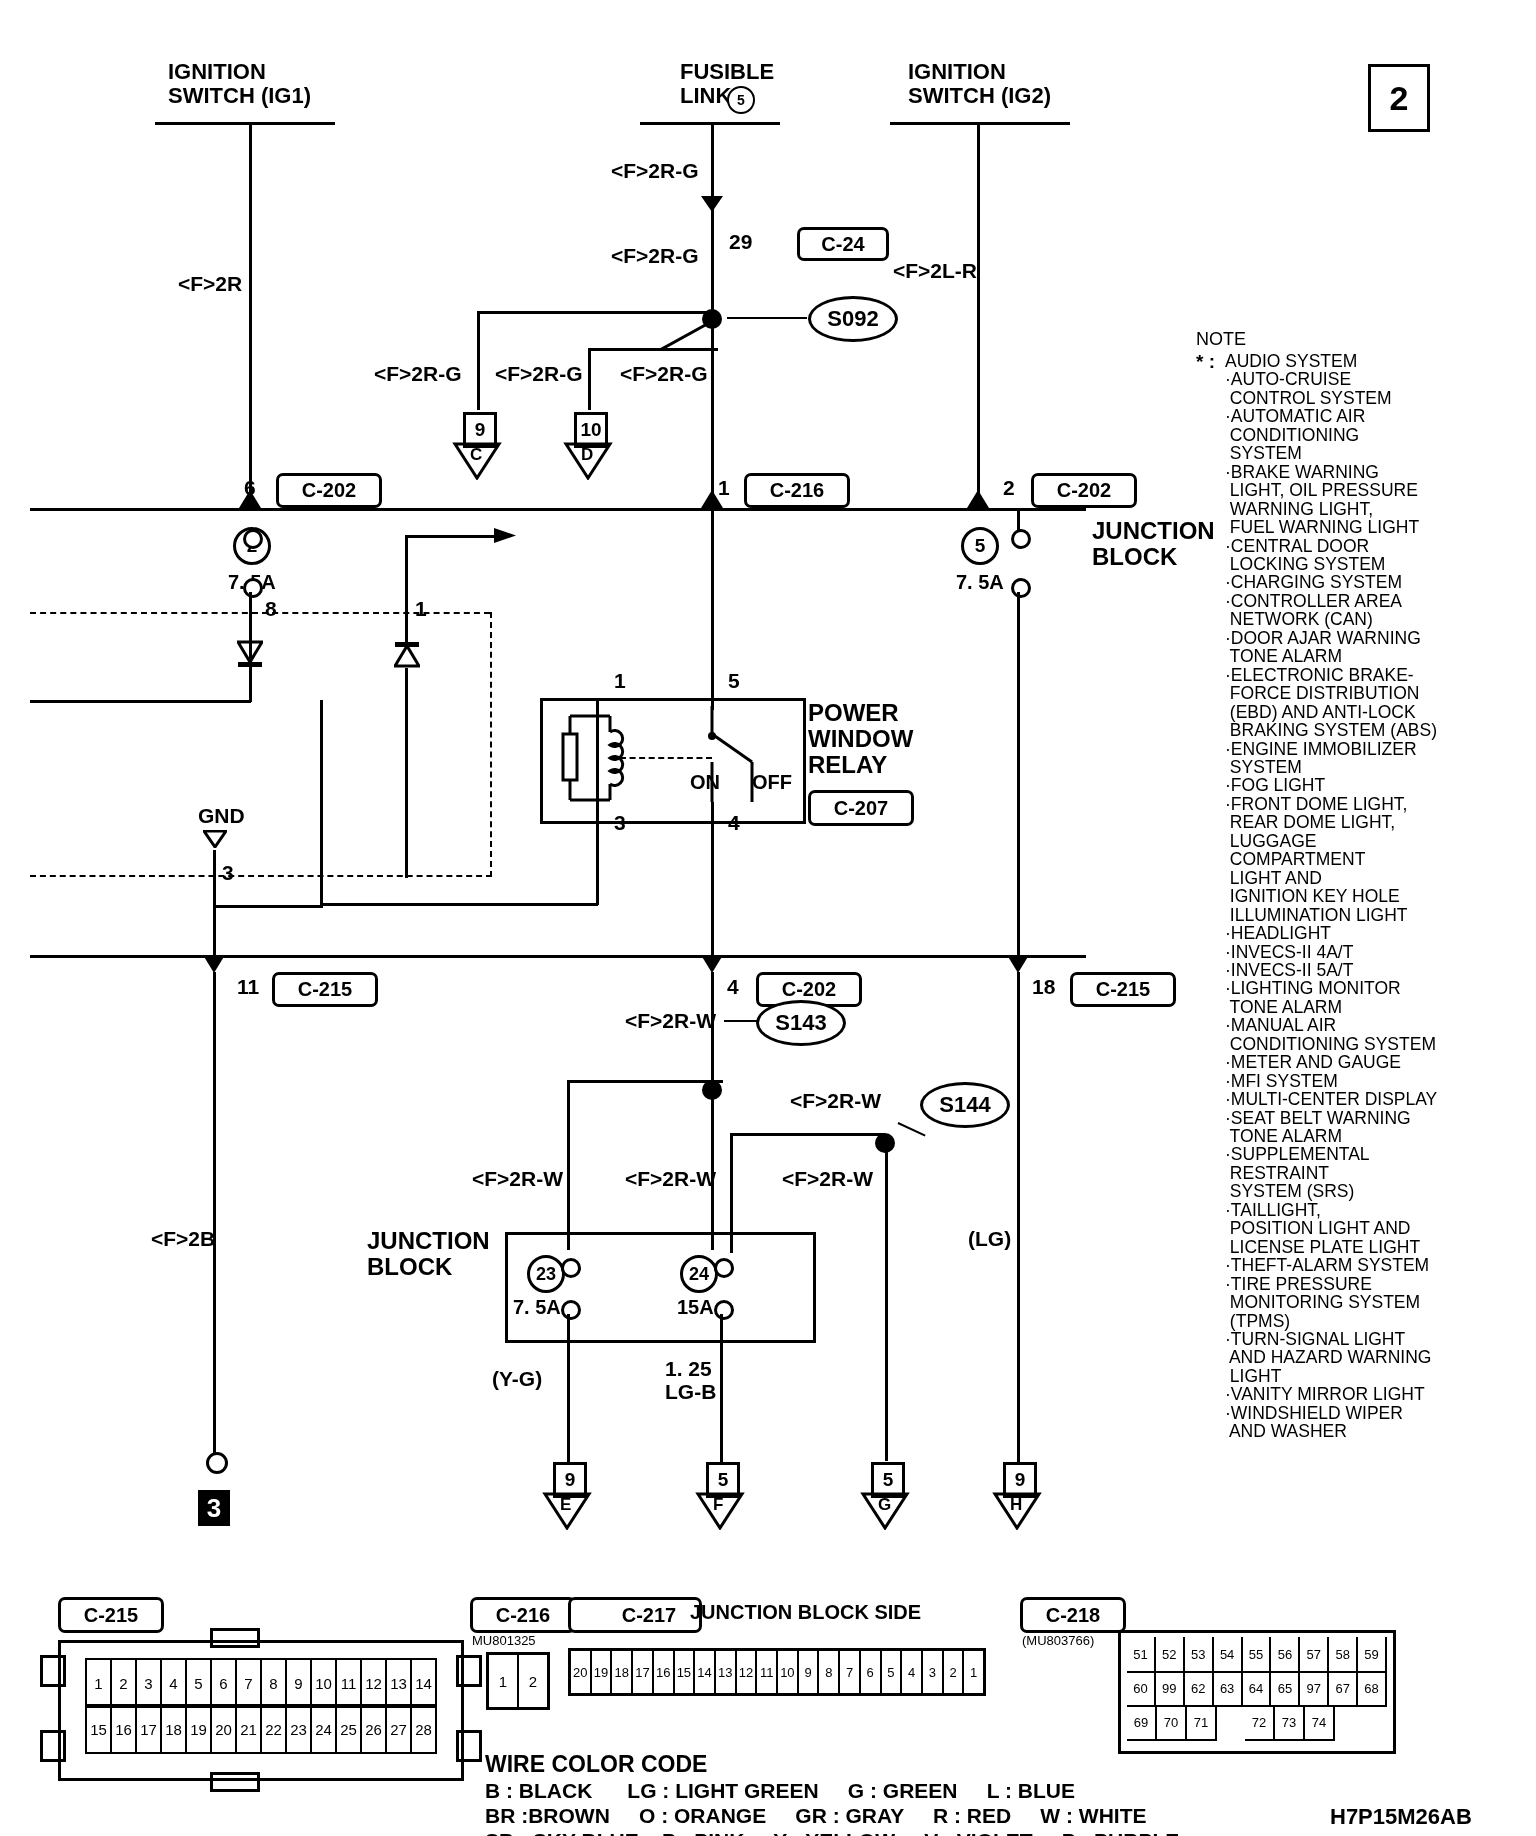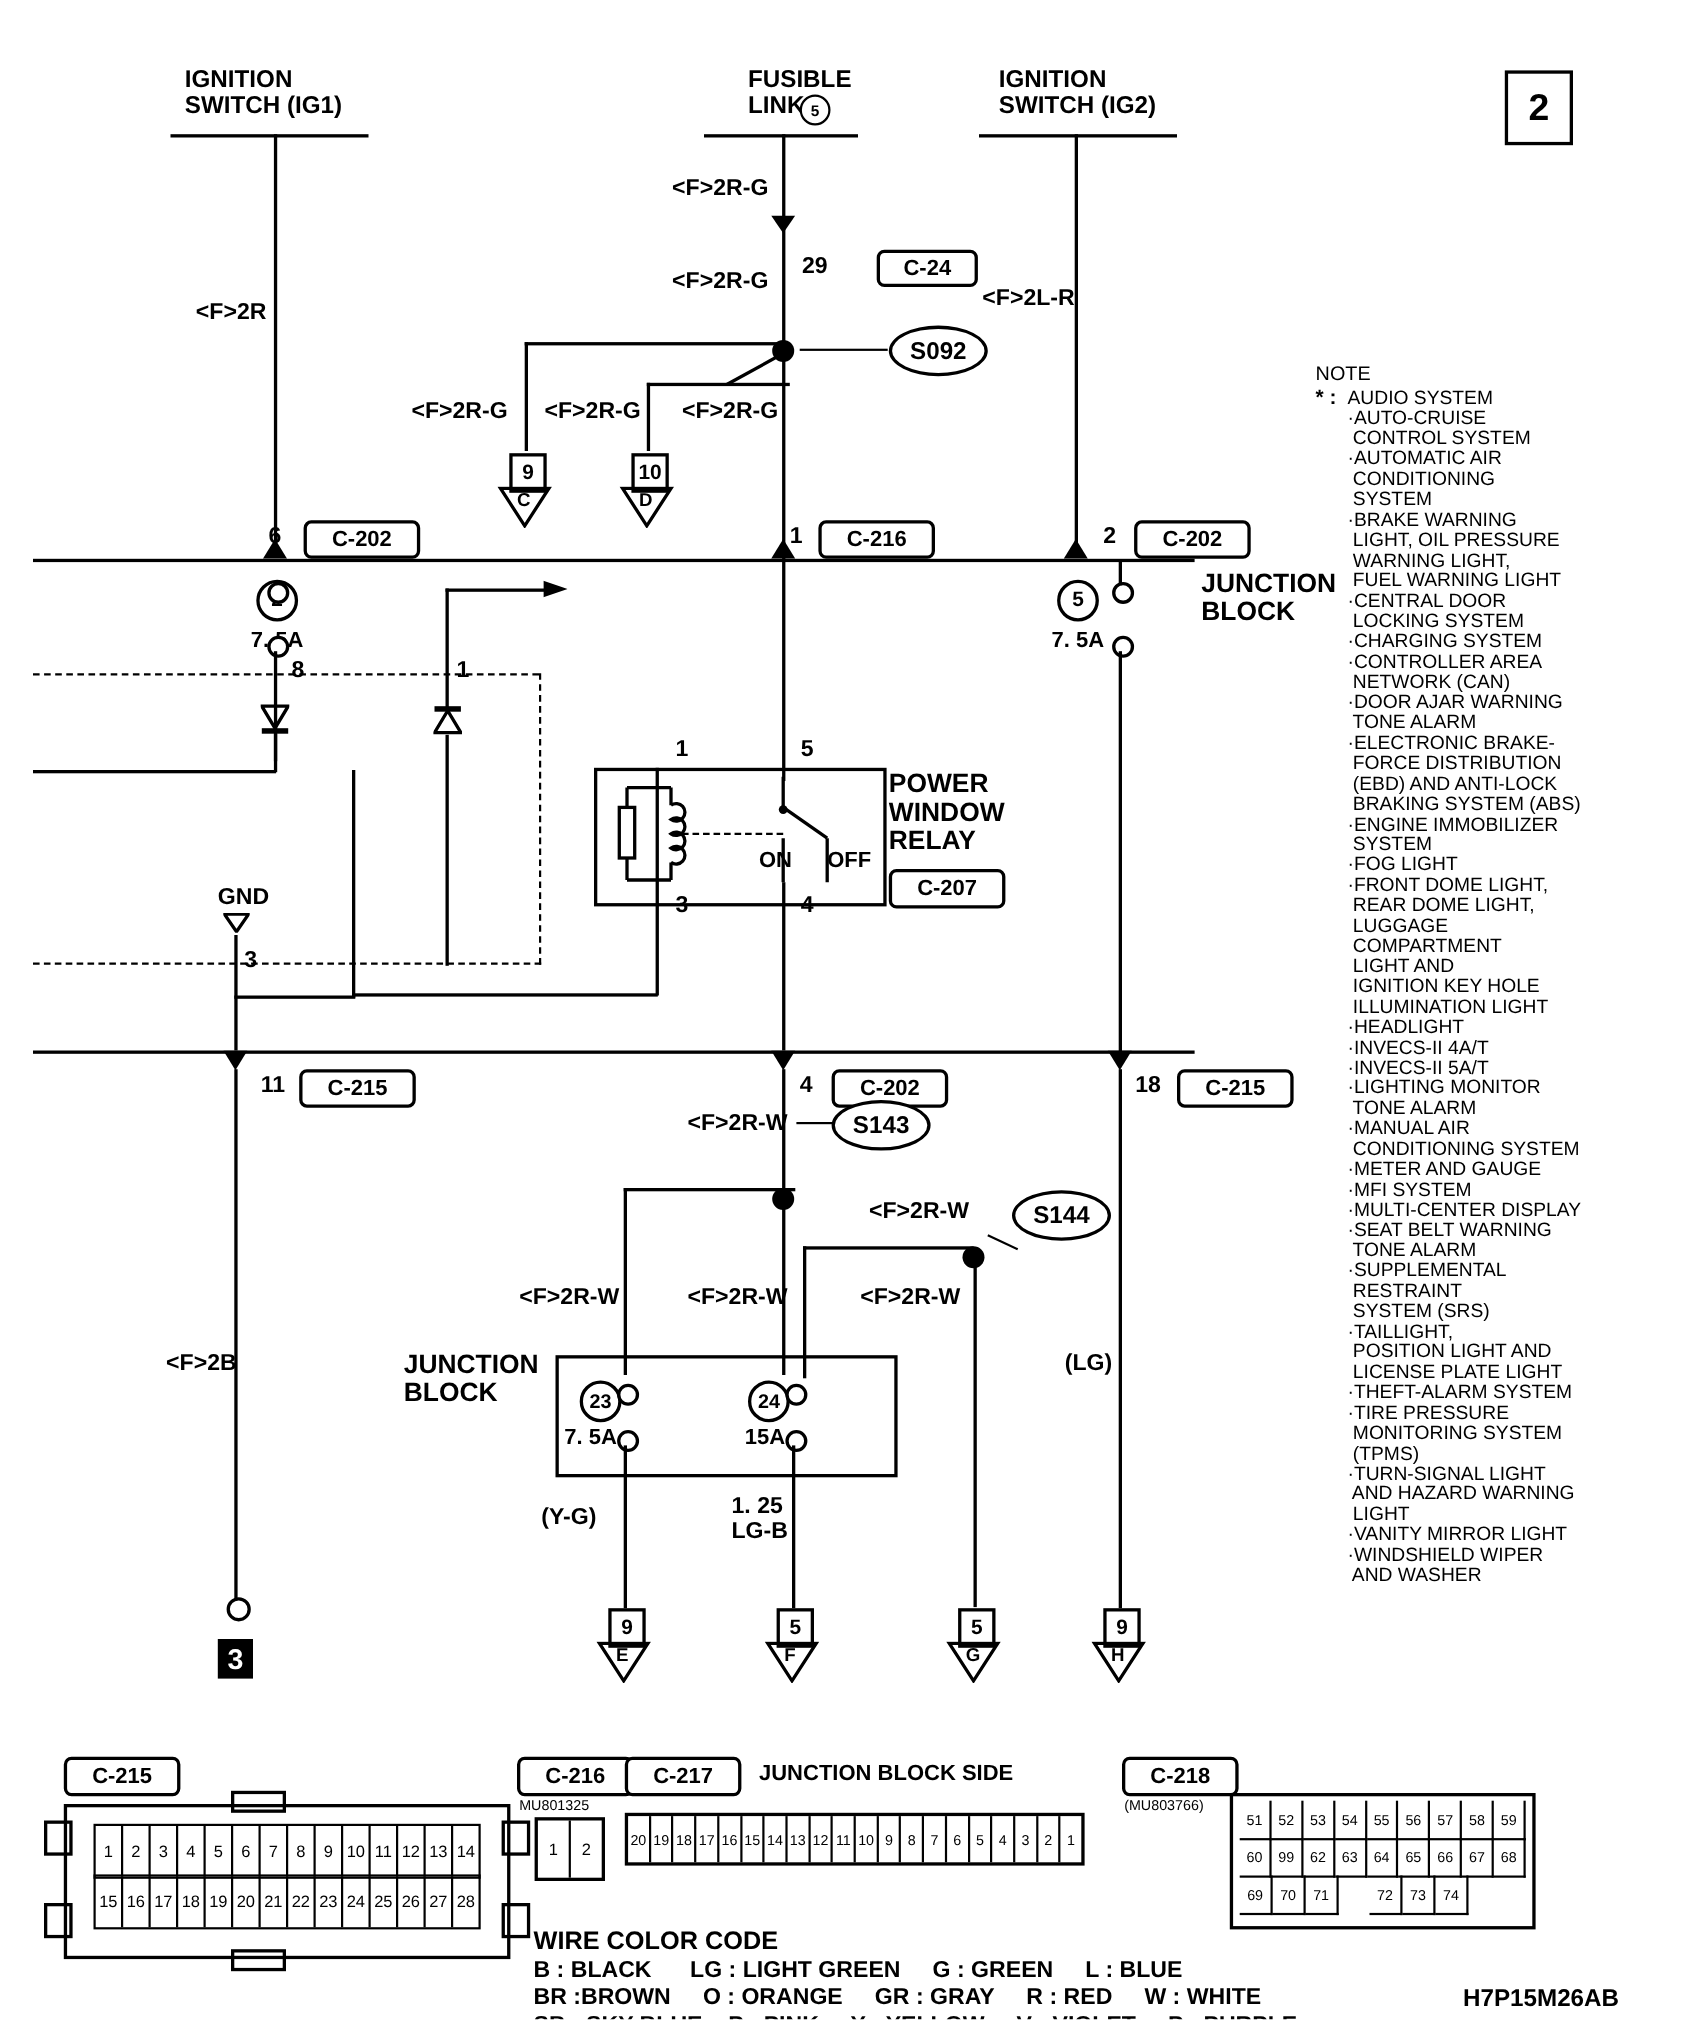--- a/index.html
+++ b/index.html
@@ -455,21 +455,21 @@
 
   <div class="rbox" style="left:470px;top:1597px;width:100px;height:30px;font-size:20px;">C-216</div>
   <div class="t" style="left:472px;top:1634px;font-size:13px;">MU801325</div>
   <div class="boxthin" style="left:486px;top:1652px;width:58px;height:52px;border-width:3px;">
     <div id="c216cells" style="display:flex;height:100%;align-items:flex-end;">
         <div class="cell" style="width: 28px; font-size: 15px; height: 100%;">1</div>
         <div class="cell" style="width: 28px; font-size: 15px; height: 100%; border-right: none;">2</div>
       </div>
   </div>
 
-  <div class="rbox" style="left:568px;top:1597px;width:100px;height:30px;font-size:20px;">C-217</div>
+  <div class="rbox" style="left:568px;top:1597px;width:100px;height:30px;font-size:20px;padding-left:28px;">C-217</div>
   <div class="t b" style="left:690px;top:1602px;font-size:20px;">JUNCTION BLOCK SIDE</div>
   <div class="boxthin" style="left:568px;top:1648px;width:412px;height:42px;border-width:3px;">
     <div id="c217cells" style="display:flex;height:100%;">
         <div class="cell" style="width: 20.6px; font-size: 13px; height: 100%;">20</div>
         <div class="cell" style="width: 20.6px; font-size: 13px; height: 100%;">19</div>
         <div class="cell" style="width: 20.6px; font-size: 13px; height: 100%;">18</div>
         <div class="cell" style="width: 20.6px; font-size: 13px; height: 100%;">17</div>
         <div class="cell" style="width: 20.6px; font-size: 13px; height: 100%;">16</div>
         <div class="cell" style="width: 20.6px; font-size: 13px; height: 100%;">15</div>
         <div class="cell" style="width: 20.6px; font-size: 13px; height: 100%;">14</div>
@@ -504,21 +504,21 @@
           <div class="cell" style="width: 28px; font-size: 13px; height: 100%; border-bottom: 2px solid rgb(0, 0, 0);">58</div>
           <div class="cell" style="width: 28px; font-size: 13px; height: 100%; border-bottom: 2px solid rgb(0, 0, 0);">59</div>
         </div>
         <div style="display: flex; height: 34px;">
           <div class="cell" style="width: 28px; font-size: 13px; height: 100%; border-bottom: 2px solid rgb(0, 0, 0);">60</div>
           <div class="cell" style="width: 28px; font-size: 13px; height: 100%; border-bottom: 2px solid rgb(0, 0, 0);">99</div>
           <div class="cell" style="width: 28px; font-size: 13px; height: 100%; border-bottom: 2px solid rgb(0, 0, 0);">62</div>
           <div class="cell" style="width: 28px; font-size: 13px; height: 100%; border-bottom: 2px solid rgb(0, 0, 0);">63</div>
           <div class="cell" style="width: 28px; font-size: 13px; height: 100%; border-bottom: 2px solid rgb(0, 0, 0);">64</div>
           <div class="cell" style="width: 28px; font-size: 13px; height: 100%; border-bottom: 2px solid rgb(0, 0, 0);">65</div>
-          <div class="cell" style="width: 28px; font-size: 13px; height: 100%; border-bottom: 2px solid rgb(0, 0, 0);">66</div>
+          <div class="cell" style="width: 28px; font-size: 13px; height: 100%; border-bottom: 2px solid rgb(0, 0, 0);">97</div>
           <div class="cell" style="width: 28px; font-size: 13px; height: 100%; border-bottom: 2px solid rgb(0, 0, 0);">67</div>
           <div class="cell" style="width: 28px; font-size: 13px; height: 100%; border-bottom: 2px solid rgb(0, 0, 0);">68</div>
         </div>
         <div style="display: flex; height: 34px;">
           <div class="cell" style="width: 28px; font-size: 13px; height: 100%; border-bottom: 2px solid rgb(0, 0, 0);">69</div>
           <div class="cell" style="width: 28px; font-size: 13px; height: 100%; border-bottom: 2px solid rgb(0, 0, 0);">70</div>
           <div class="cell" style="width: 28px; font-size: 13px; height: 100%; border-bottom: 2px solid rgb(0, 0, 0);">71</div>
           <div class="cell" style="width: 28px; font-size: 13px; height: 100%; border-bottom: none; border-right: none;"></div>
           <div class="cell" style="width: 28px; font-size: 13px; height: 100%; border-bottom: 2px solid rgb(0, 0, 0);">72</div>
           <div class="cell" style="width: 28px; font-size: 13px; height: 100%; border-bottom: 2px solid rgb(0, 0, 0);">73</div>

